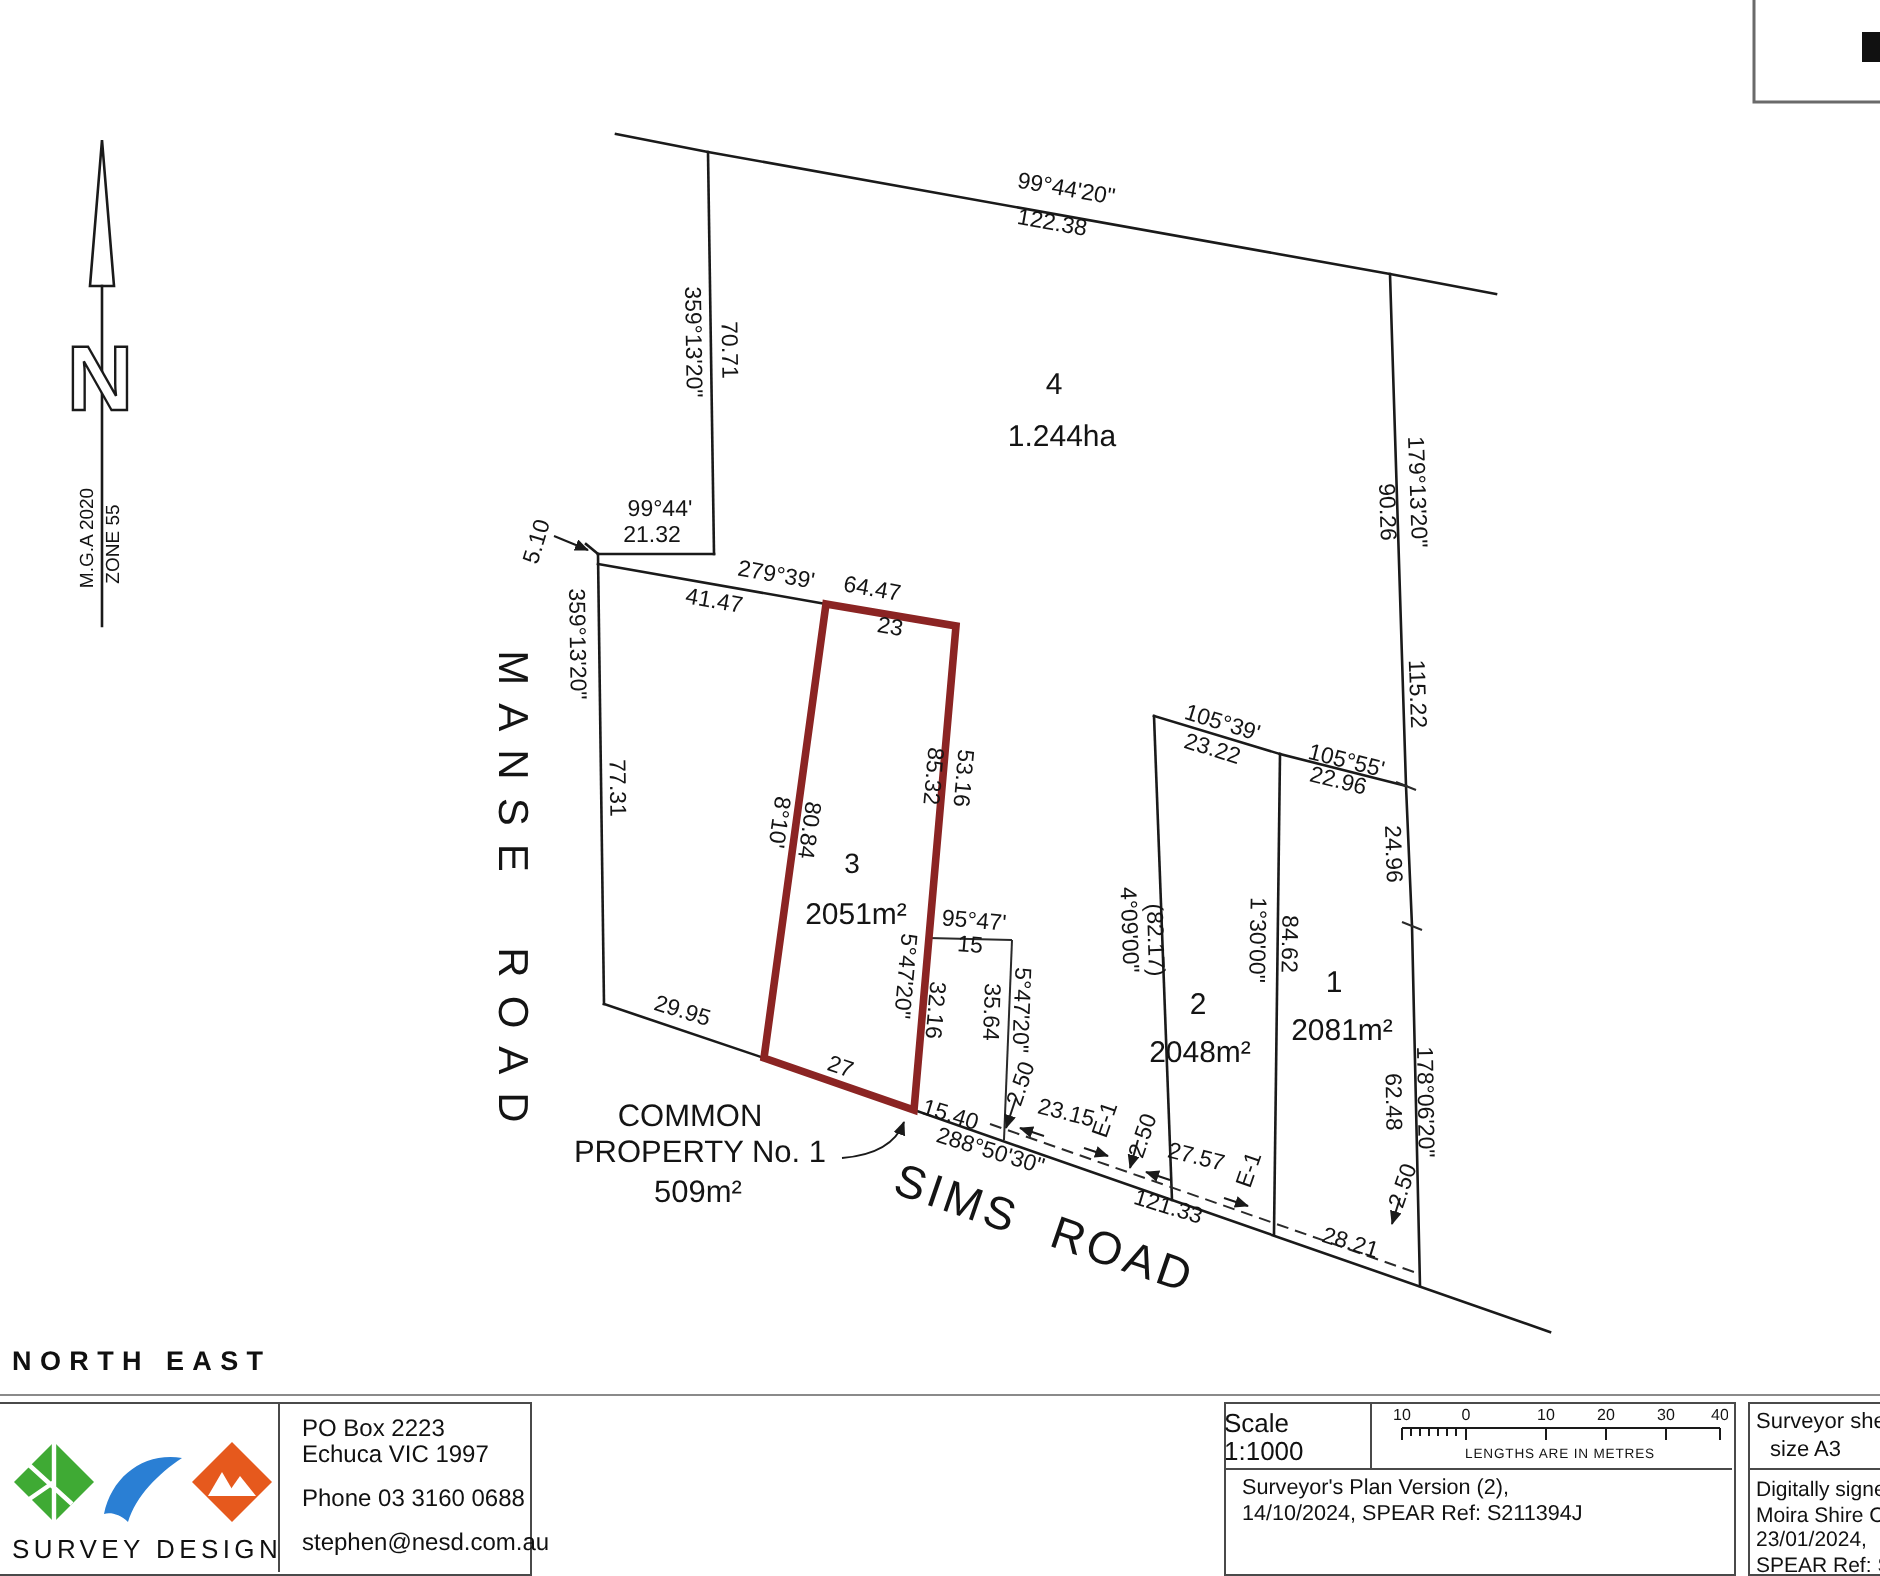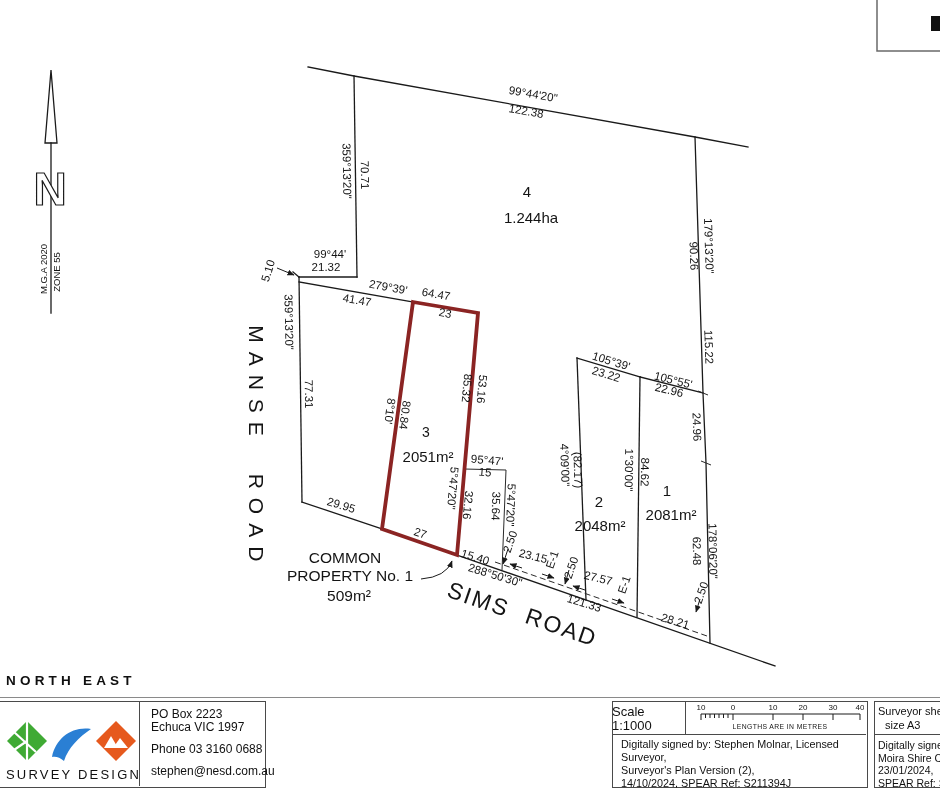--- a/index.html
+++ b/index.html
@@ -217,21 +217,20 @@
     <line x1="45" y1="12" x2="45" y2="18"></line>
     <line x1="85" y1="12" x2="85" y2="18"></line>
     <line x1="115" y1="12" x2="115" y2="18"></line>
     <line x1="145" y1="12" x2="145" y2="18"></line>
     <line x1="172" y1="12" x2="172" y2="18"></line>
   </g>
   <text x="92" y="27" text-anchor="middle" font-size="6.8" letter-spacing="0.4">LENGTHS ARE IN METRES</text>
 </svg>
 
 <div class="sig">
-  <div>Digitally signed by: Stephen Molnar, Licensed Surveyor,</div>
   <div>Surveyor's Plan Version (2),</div>
   <div>14/10/2024, SPEAR Ref: S211394J</div>
 </div>
 
 <div class="fbox" style="left:874px;top:701px;width:80px;height:85px"></div>
 <div class="hdiv" style="left:874px;top:734px;width:66px"></div>
 
 <div class="sheet">
   <div>Surveyor she</div>
   <div style="padding-left:7px">size A3</div>

